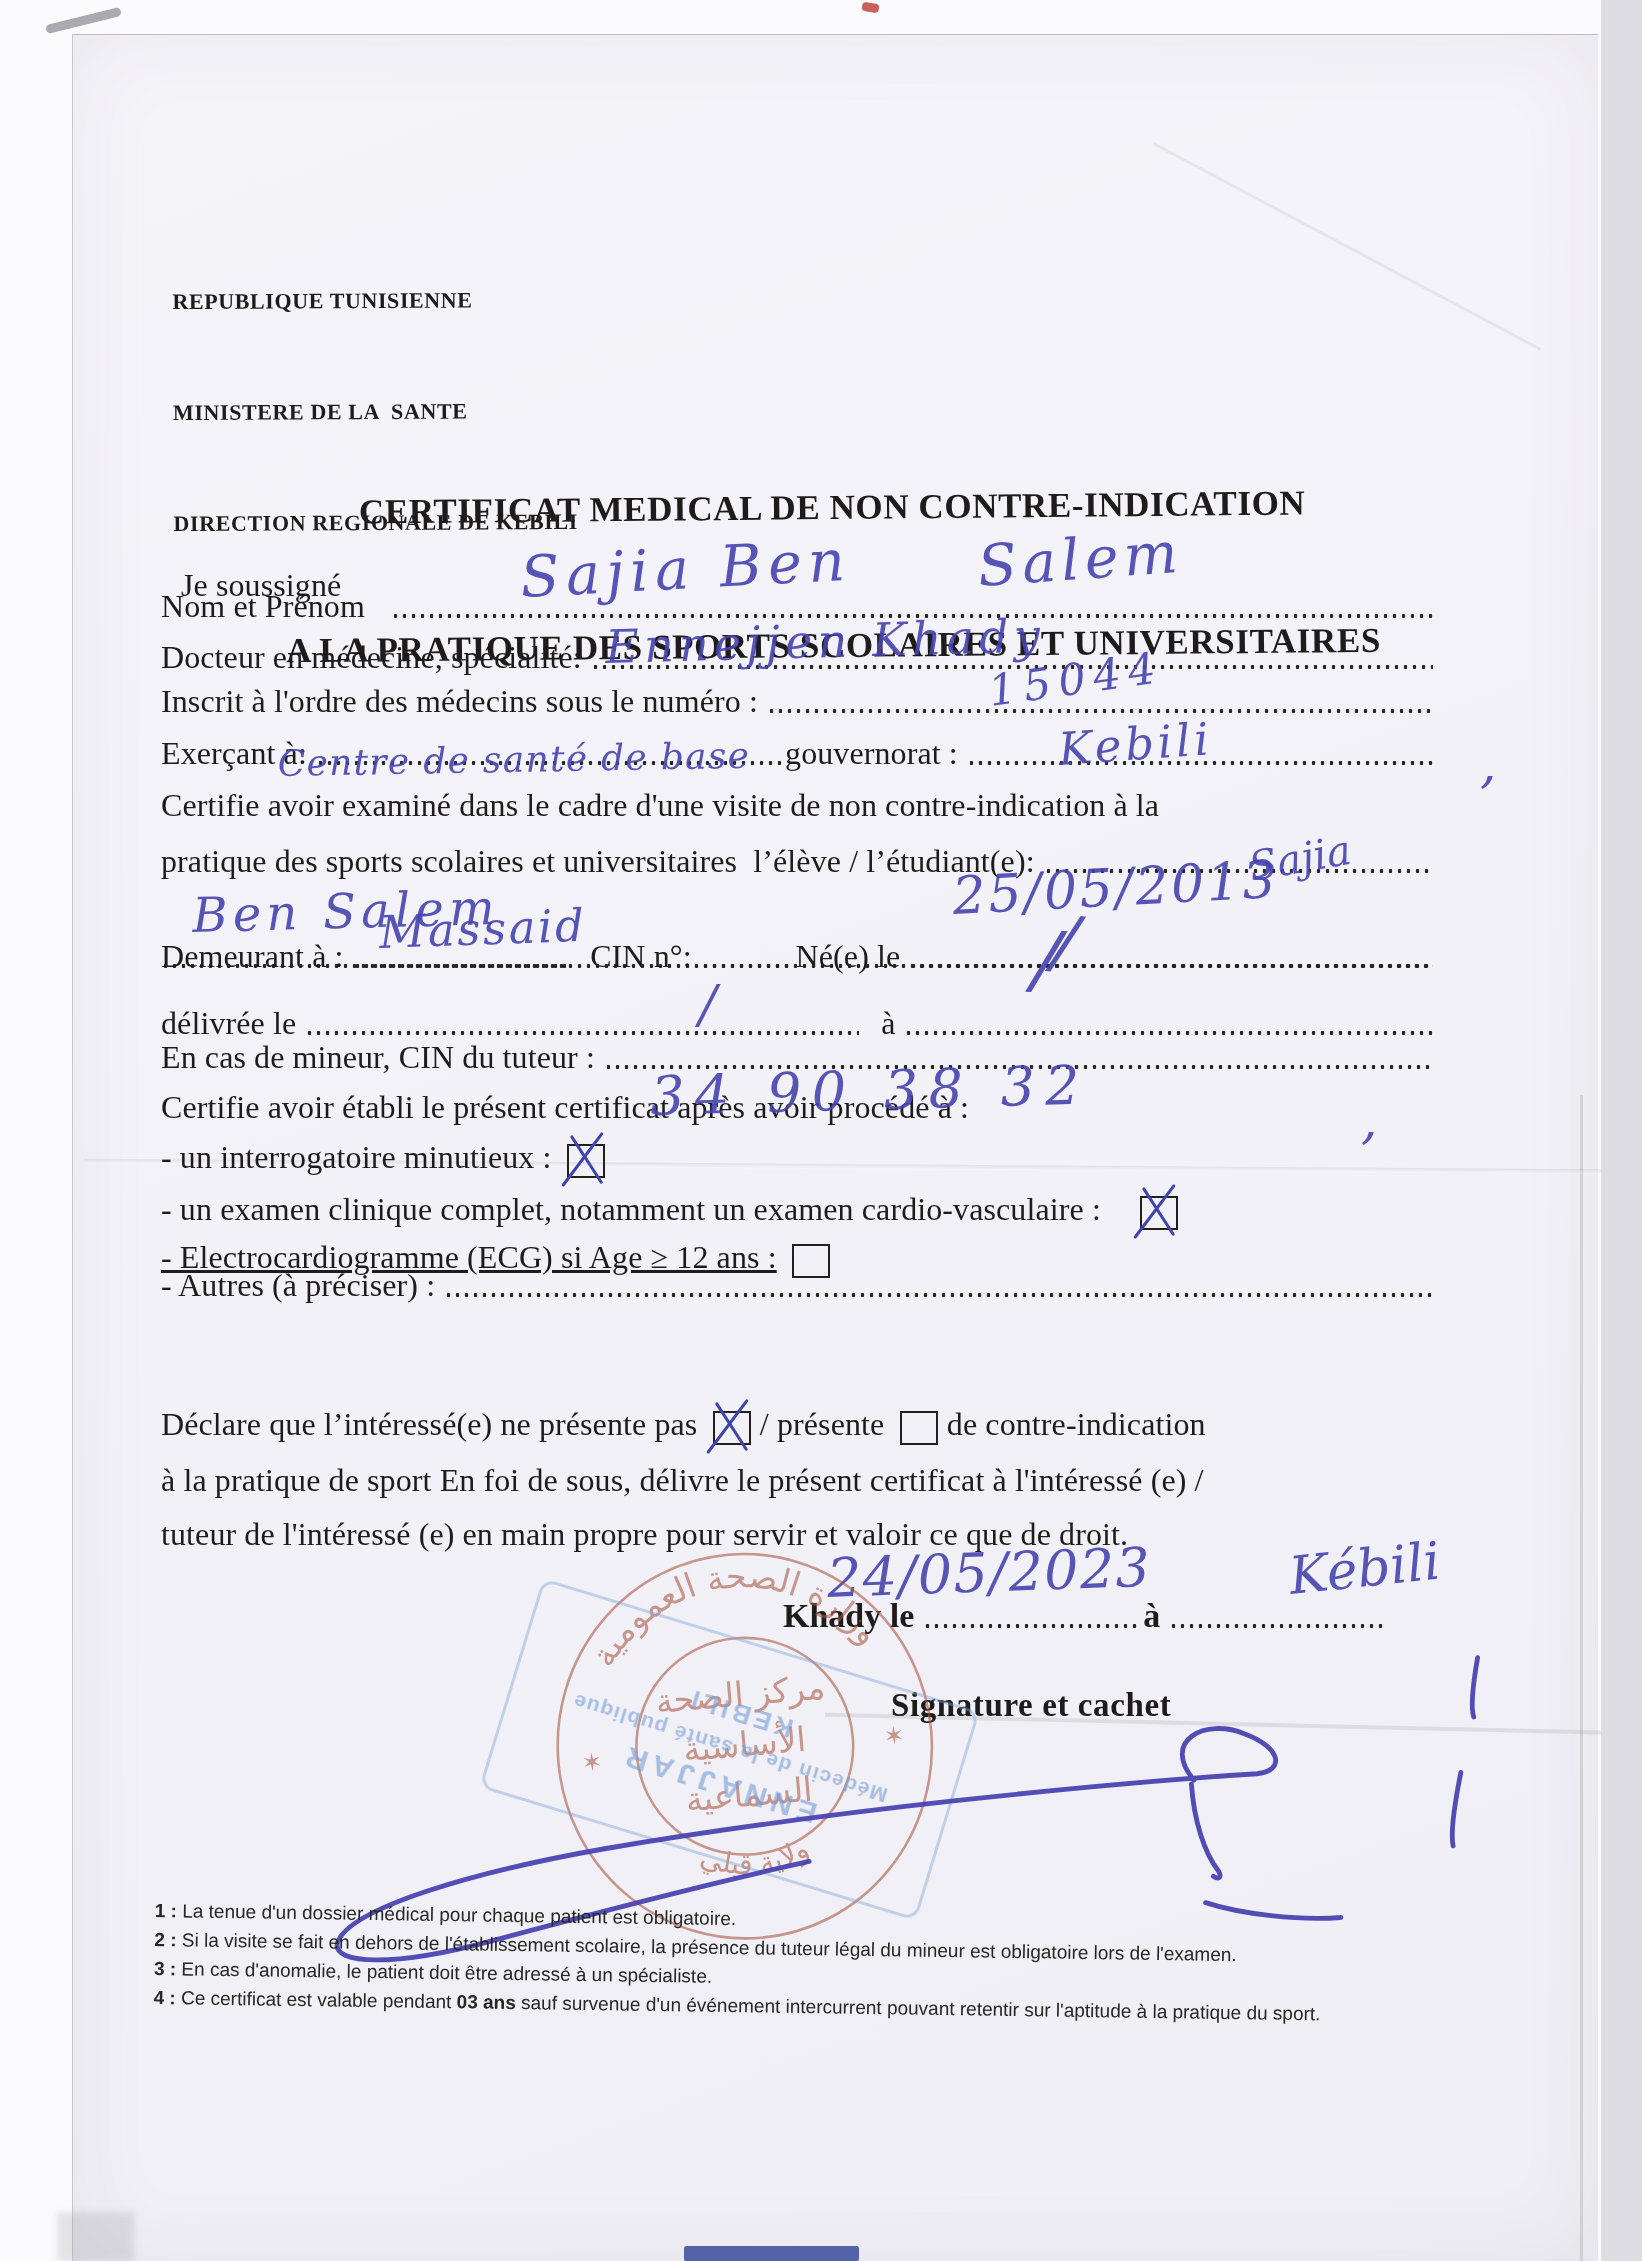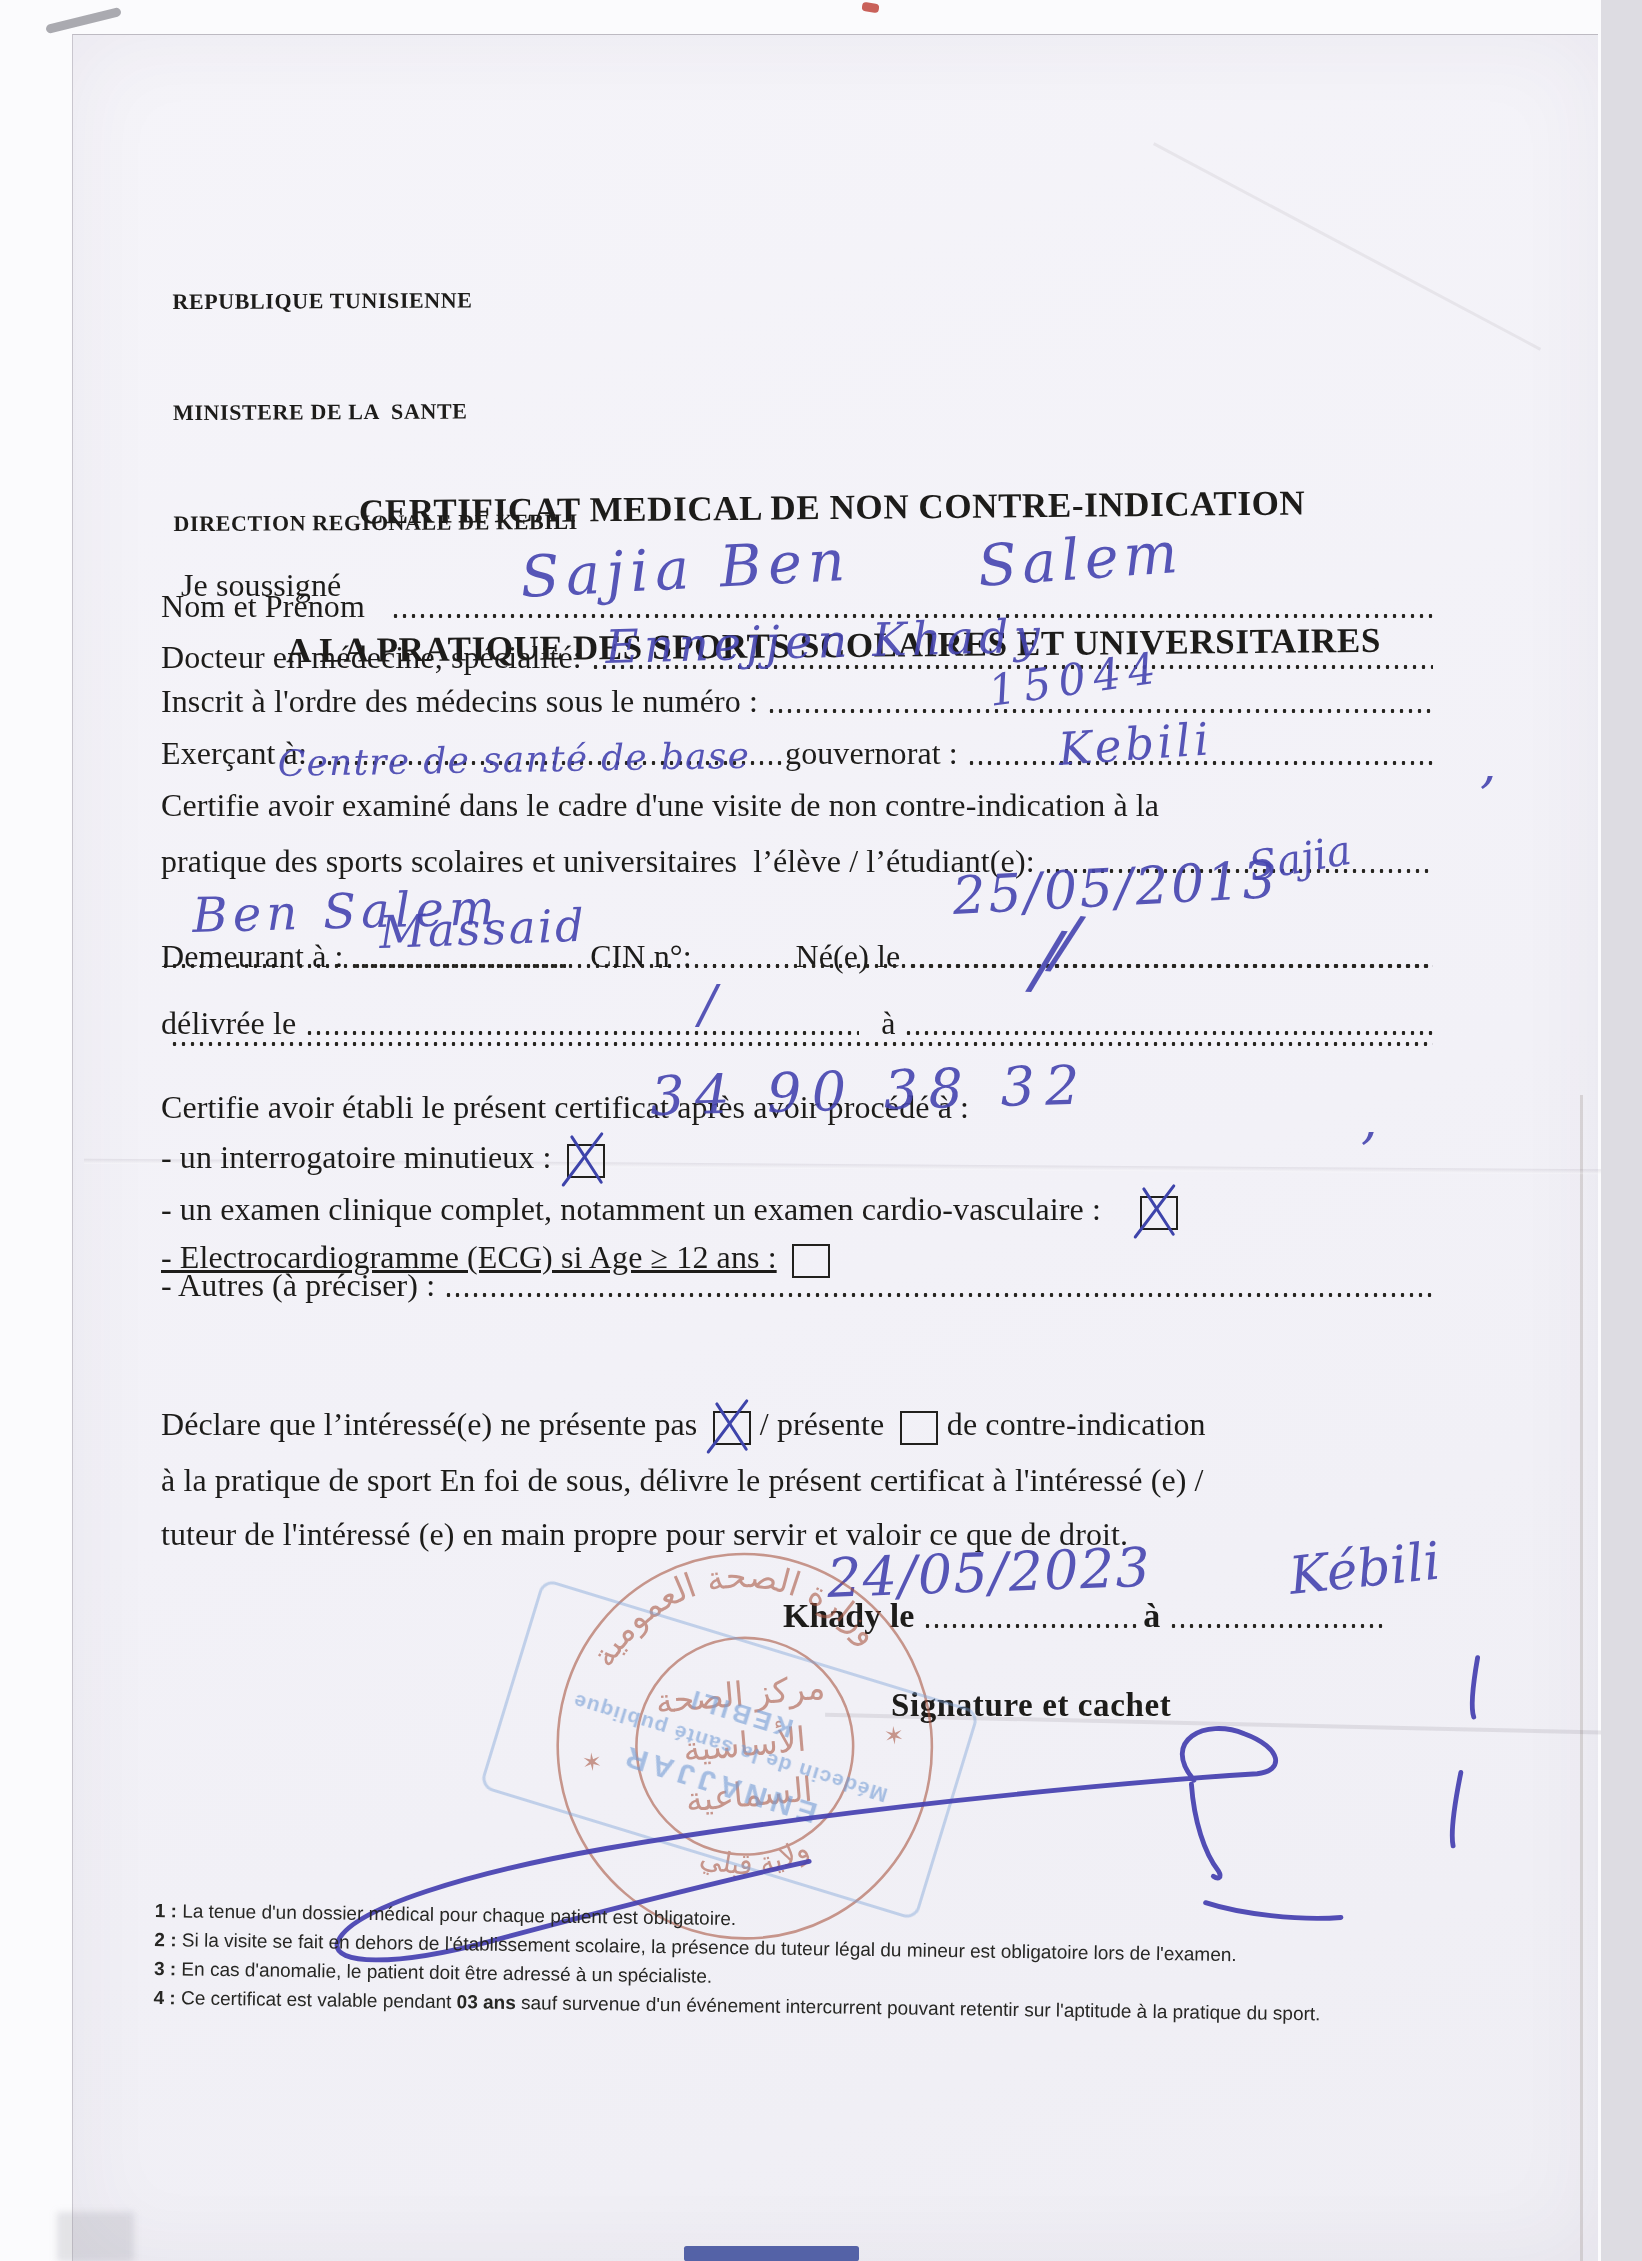--- a/index.html
+++ b/index.html
@@ -132,20 +132,21 @@
   </div>
 
   <div class="row" style="top:1005px;">
     <span>délivrée le</span>
     <span class="dots fix" style="width:554px;"></span>
     <span style="margin-left:19.3px;">à</span>
     <span class="dots"></span>
   </div>
 
   <div class="row" style="top:1039px;">
+    <span>En cas de mineur, CIN du tuteur :</span>
     <span class="dots"></span>
   </div>
 
   <div class="row" style="top:1089px;">
     <span>Certifie avoir établi le présent certificat après avoir procédé à :</span>
   </div>
 
   <div class="row" style="top:1139px;">
     <span>- un interrogatoire minutieux :</span>
     <span class="cb checked"><i class="x1"></i><i class="x2"></i></span>

